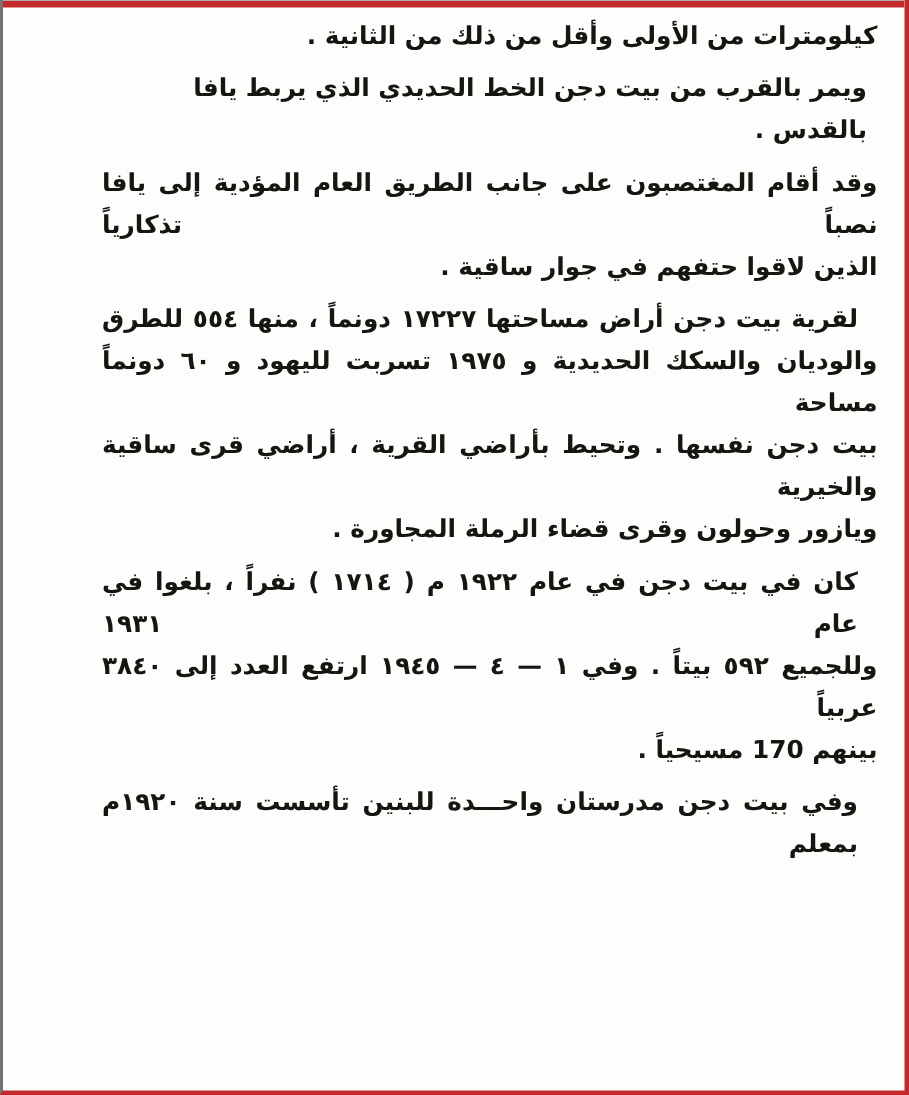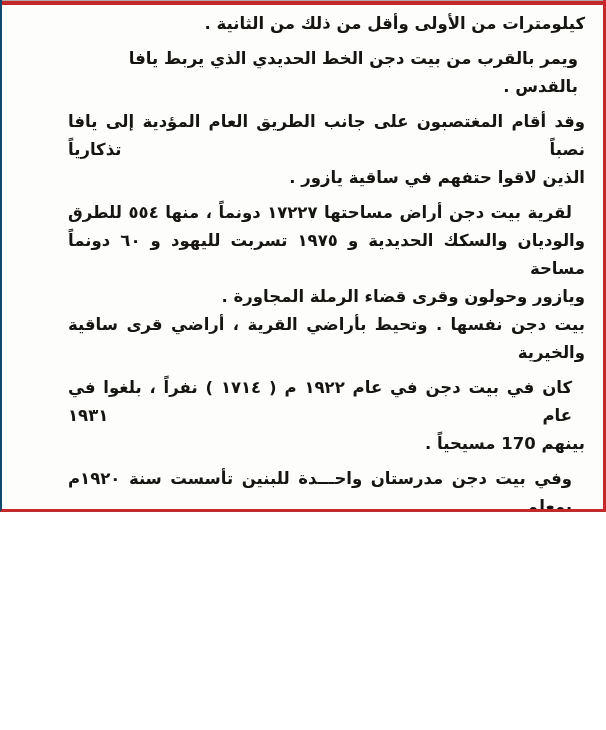--- a/index.html
+++ b/index.html
@@ -9,23 +9,23 @@
     background: #ffffff;
   }
   body {
     width: 606px;
     height: 730px;
     overflow: hidden;
   }
   .page {
     box-sizing: border-box;
     width: 606px;
-    height: 512px;
+    height: 730px;
     background: #fdfdfc;
-    border-left: 2px solid #0c4a6e;
+    border-left: 2px solid #737373;
     border-right: 3px solid #c3292b;
     border-bottom: 3px solid #c3292b;
     position: relative;
     overflow: hidden;
   }
   .topband {
     height: 5px;
     background: linear-gradient(to bottom, #b3aaaa 0, #b3aaaa 1px, #c3292b 1px, #c3292b 100%);
   }
   .text {
@@ -57,33 +57,34 @@
     <div class="para first">
       <div class="line r">كيلومترات من الأولى وأقل من ذلك من الثانية .</div>
     </div>
 
     <div class="para">
       <div class="line r ind-s">ويمر بالقرب من بيت دجن الخط الحديدي الذي يربط يافا بالقدس .</div>
     </div>
 
     <div class="para">
       <div class="line j">وقد أقام المغتصبون على جانب الطريق العام المؤدية إلى يافا نصباً تذكارياً</div>
-      <div class="line r">الذين لاقوا حتفهم في ساقية يازور .</div>
+      <div class="line r">الذين لاقوا حتفهم في جوار ساقية .</div>
     </div>
 
     <div class="para">
       <div class="line j ind">لقرية بيت دجن أراض مساحتها ١٧٢٢٧ دونماً ، منها ٥٥٤ للطرق</div>
       <div class="line j">والوديان والسكك الحديدية و ١٩٧٥ تسربت لليهود و ٦٠ دونماً مساحة</div>
+      <div class="line j">بيت دجن نفسها . وتحيط بأراضي القرية ، أراضي قرى ساقية والخيرية</div>
       <div class="line r">ويازور وحولون وقرى قضاء الرملة المجاورة .</div>
-      <div class="line j">بيت دجن نفسها . وتحيط بأراضي القرية ، أراضي قرى ساقية والخيرية</div>
     </div>
 
 
     <div class="para">
       <div class="line j ind">كان في بيت دجن في عام ١٩٢٢ م ( ١٧١٤ ) نفراً ، بلغوا في عام ١٩٣١</div>
+      <div class="line j">وللجميع ٥٩٢ بيتاً . وفي ١ — ٤ — ١٩٤٥ ارتفع العدد إلى ٣٨٤٠ عربياً</div>
       <div class="line r">بينهم 170 مسيحياً .</div>
     </div>
 
     <div class="para">
       <div class="line j ind">وفي بيت دجن مدرستان واحـــدة للبنين تأسست سنة ١٩٢٠م بمعلم</div>
 
     </div>
 
   </div>
 </div>

